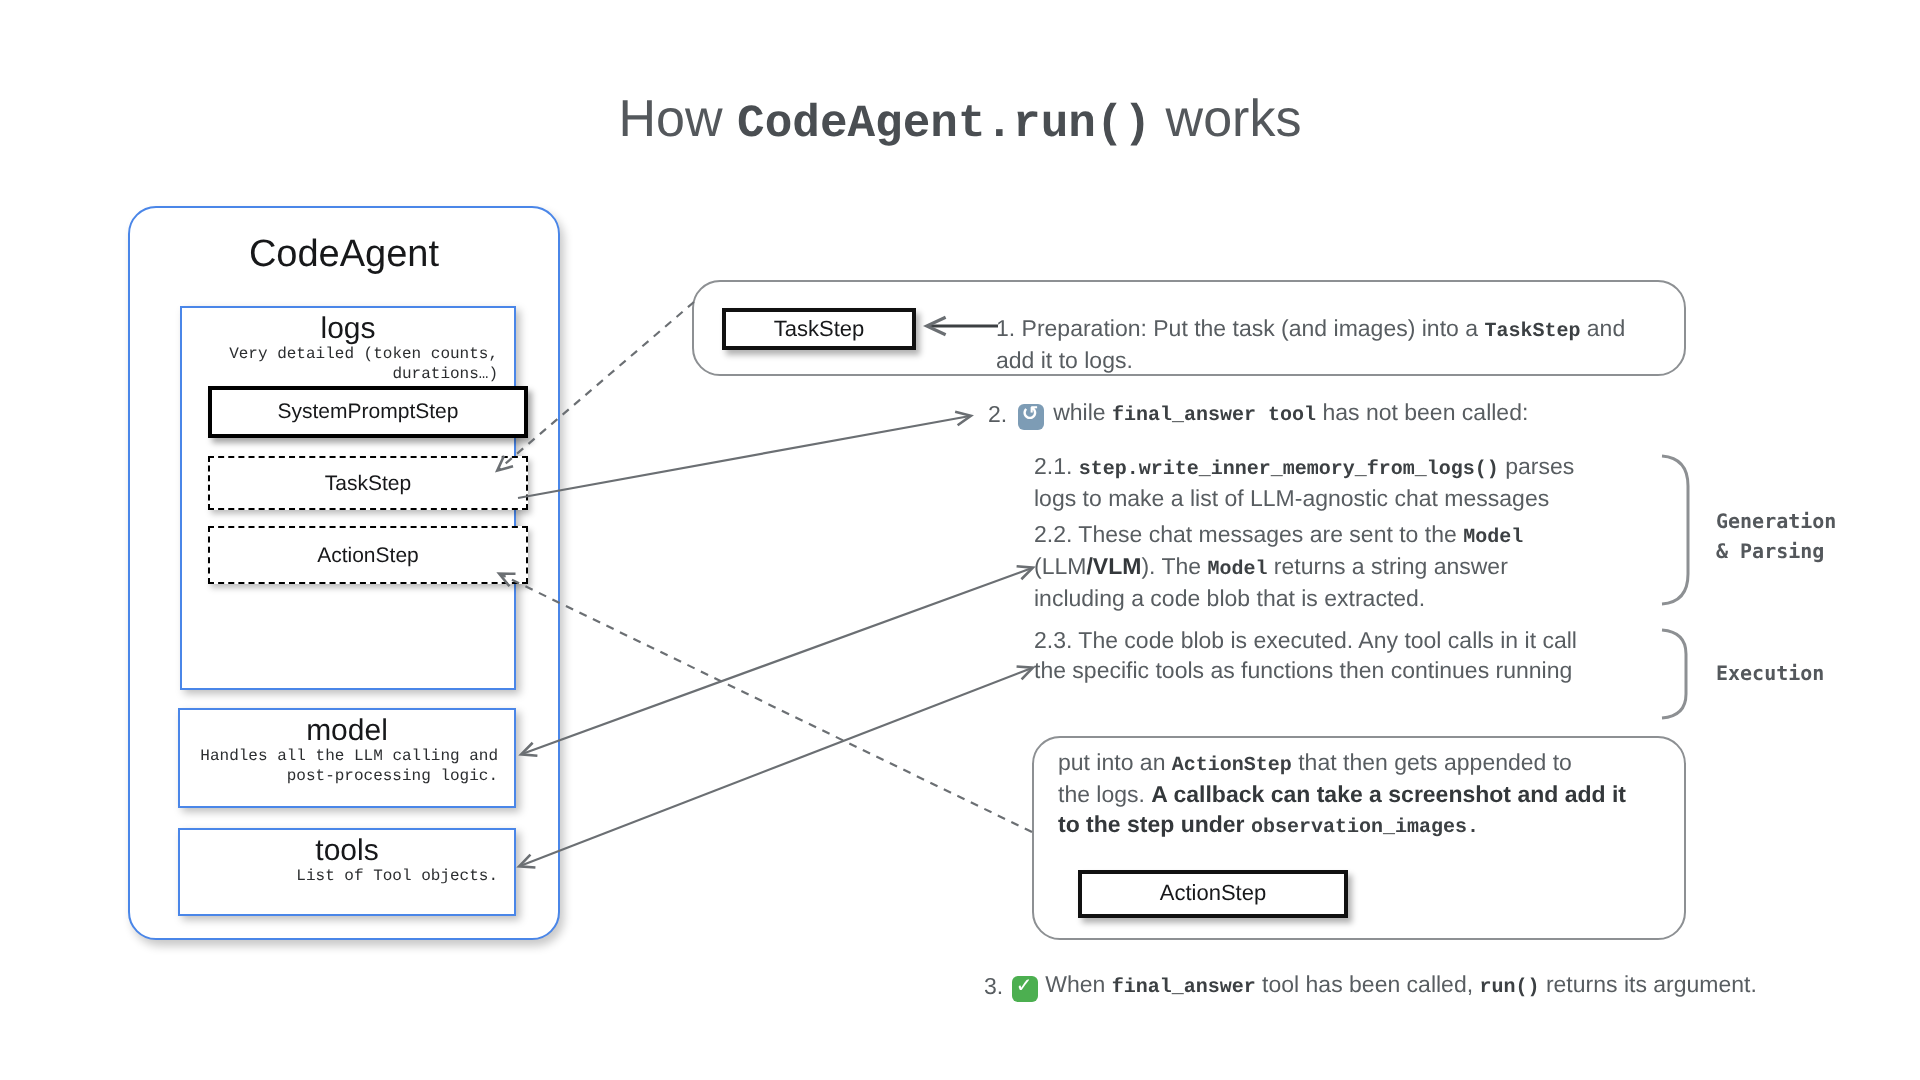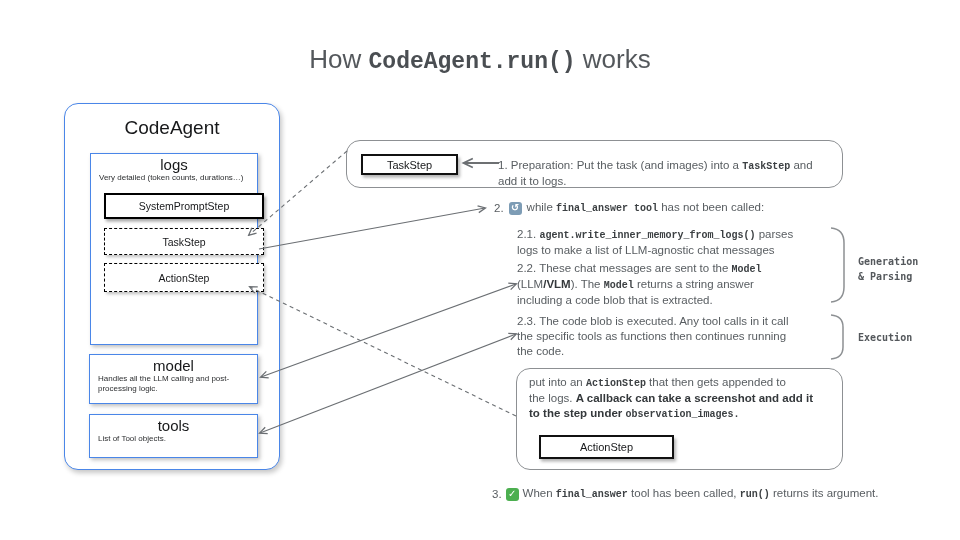--- a/index.html
+++ b/index.html
@@ -14,21 +14,21 @@
   
   #panel { left:64px; top:103px; width:216px; height:367px; background:#fff;
            border:1.6px solid #4a86e8; border-radius:14px; box-shadow:2px 3px 5px rgba(0,0,0,.22); }
   #panel-title { left:0; top:13px; width:100%; text-align:center; font-size:19px; color:#17181a; }
   .bluebox { position:absolute; background:#fff; border:1.5px solid #4a86e8;
              box-shadow:2px 2px 4px rgba(0,0,0,.25); }
   #logs  { left:25px; top:49px;  width:168px; height:192px; }
   #model { left:24px; top:250px; width:169px; height:50px; }
   #tools { left:24px; top:310px; width:169px; height:44px; }
   .boxhead { width:100%; text-align:center; font-size:15px; color:#17181a; padding-top:2px; }
-  .boxsub  { width:100%; text-align:left; font-size:8px; color:#2c2e30; line-height:1.25; padding:0 8px; }
+  .boxsub  { width:100%; text-align:right; font-size:8px; color:#2c2e30; line-height:1.25; padding:0 8px;font-family:Liberation Mono, monospace; }
   .chip { position:absolute; left:13px; width:160px; background:#fff; display:flex;
           align-items:center; justify-content:center; font-size:10.5px; color:#17181a; }
   .chip.solid  { border:2px solid #000; box-shadow:2px 2.5px 3px rgba(0,0,0,.35); }
   .chip.dashed { border:1.5px dashed #000; box-shadow:1.5px 2px 3px rgba(0,0,0,.25); }
   #chip-sps { top:39px;  height:26px; }
   #chip-ts  { top:74px;  height:27px; }
   #chip-as  { top:109px; height:29px; }
 
   
   .graybox { position:absolute; background:#fff; border:1.5px solid #8d9093; border-radius:14px; }
@@ -101,34 +101,33 @@
   </div>
 </div>
 
 <div id="step2" class="rtext abs">
   <span>2.</span>
   <span id="loop-icon" class="sqicon">↺</span>
   <span><span>while </span><span class="code">final_answer tool</span><span> has not been called:</span></span>
 </div>
 
 <div id="p21" class="rtext abs">
-  <div><span>2.1. </span><span class="code">agent.write_inner_memory_from_logs()</span><span> parses</span></div>
+  <div><span>2.1. </span><span class="code">step.write_inner_memory_from_logs()</span><span> parses</span></div>
   <div>logs to make a list of LLM-agnostic chat messages</div>
 </div>
 
 <div id="p22" class="rtext abs">
   <div><span>2.2. These chat messages are sent to the </span><span class="code">Model</span></div>
   <div><span>(LLM</span><span class="boldt">/VLM</span><span>). The </span><span class="code">Model</span><span> returns a string answer</span></div>
   <div>including a code blob that is extracted.</div>
 </div>
 
 <div id="p23" class="rtext abs">
   <div>2.3. The code blob is executed. Any tool calls in it call</div>
   <div>the specific tools as functions then continues running</div>
-  <div>the code.</div>
 </div>
 
 <div id="genlabel" class="sidelabel abs">
   <div>Generation</div>
   <div>&amp; Parsing</div>
 </div>
 <div id="execlabel" class="sidelabel abs">
   <div>Execution</div>
 </div>
 

